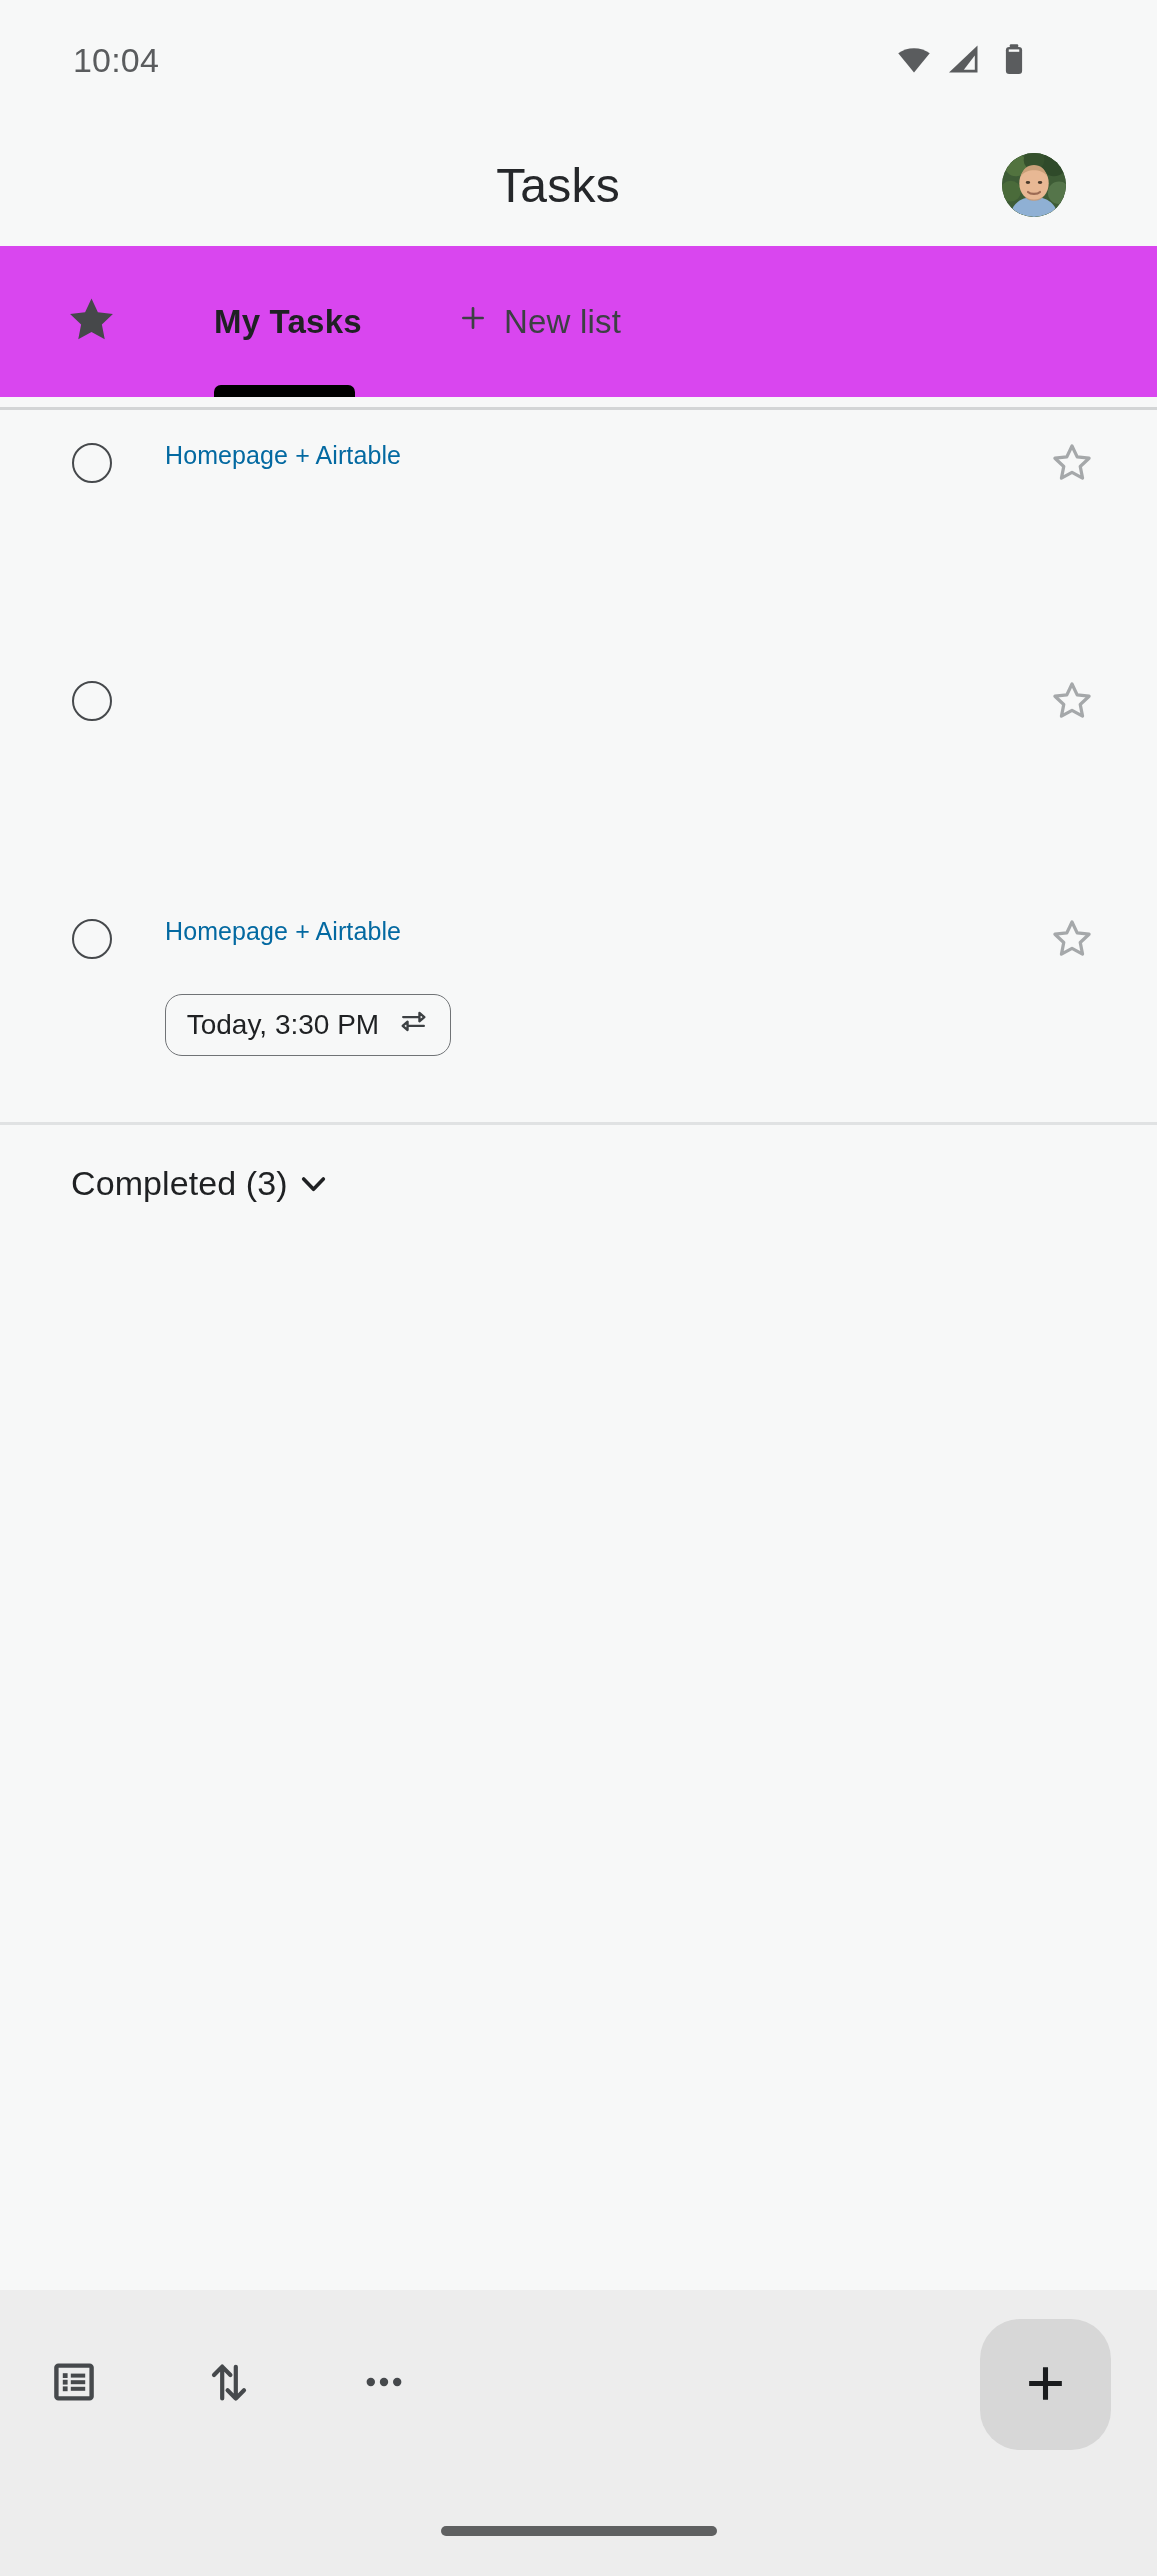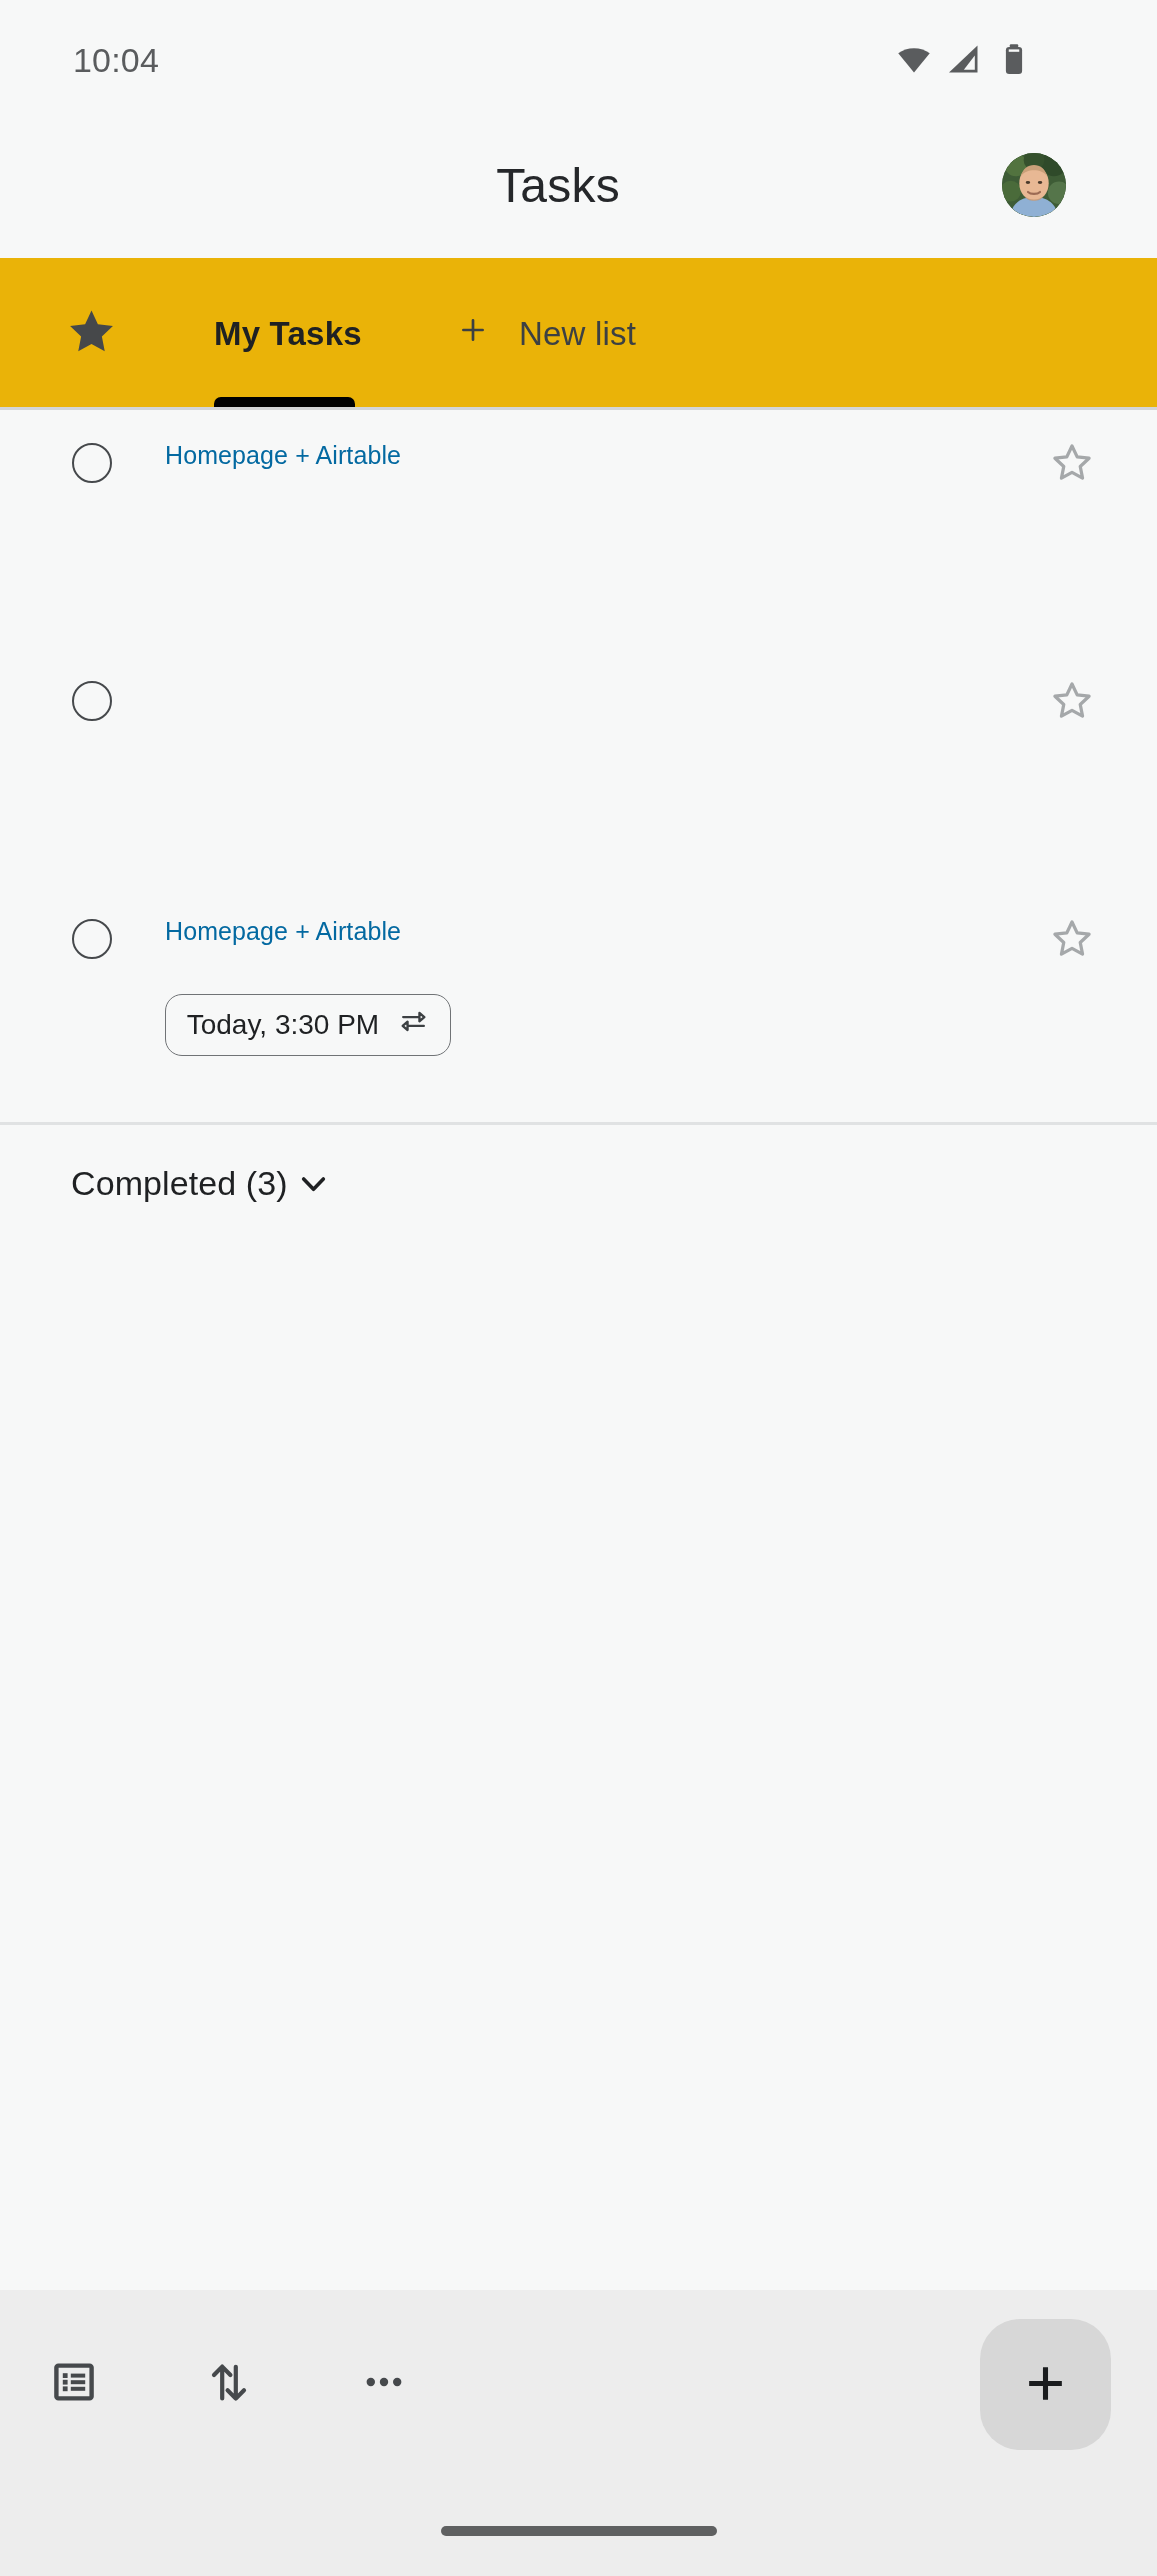--- a/index.html
+++ b/index.html
@@ -31,36 +31,36 @@
   .header-title { font-size:48px; color:#25272a; font-weight:400; letter-spacing:0.2px; }
   .avatar {
     position:absolute; right:50px; top:50%; transform:translateY(-50%);
     width:64px; height:64px; border-radius:50%;
     overflow:hidden; background:#3c5a34;
   }
   .avatar svg { display:block; width:64px; height:64px; }
 
   
   .tabbar {
-    position:absolute; top:258px; left:0; width:1157px; height:151px;
-    background:#eab308;
+    position:absolute; top:246px; left:0; width:1157px; height:151px;
+    background:#d946ef;
   }
   .tabbar-inner { position:relative; height:100%; display:flex; align-items:center; }
   .tab-star {
     position:absolute; left:59px; top:50%; transform:translateY(-50%);
     width:65px; height:65px; display:flex; align-items:center; justify-content:center;
   }
   .tab-mytasks {
     position:absolute; left:214px; top:50%; transform:translateY(-50%);
     font-size:33px; font-weight:bold; color:#1f2123; letter-spacing:0.2px;
     white-space:nowrap;
   }
   .tab-newlist {
     position:absolute; left:456px; top:50%; transform:translateY(-50%);
-    display:flex; align-items:center; gap:29px;
+    display:flex; align-items:center; gap:14px;
     font-size:33px; color:#3c4043; letter-spacing:0.2px; white-space:nowrap;
   }
   .tab-indicator {
     position:absolute; left:214px; bottom:0; width:141px; height:12px;
     background:#000; border-radius:6.9px 6.9px 0 0;
   }
   .tabbar-divider {
     position:absolute; top:407px; left:0; width:1157px; height:2.6px;
     background:#d3d5d6;
   }

